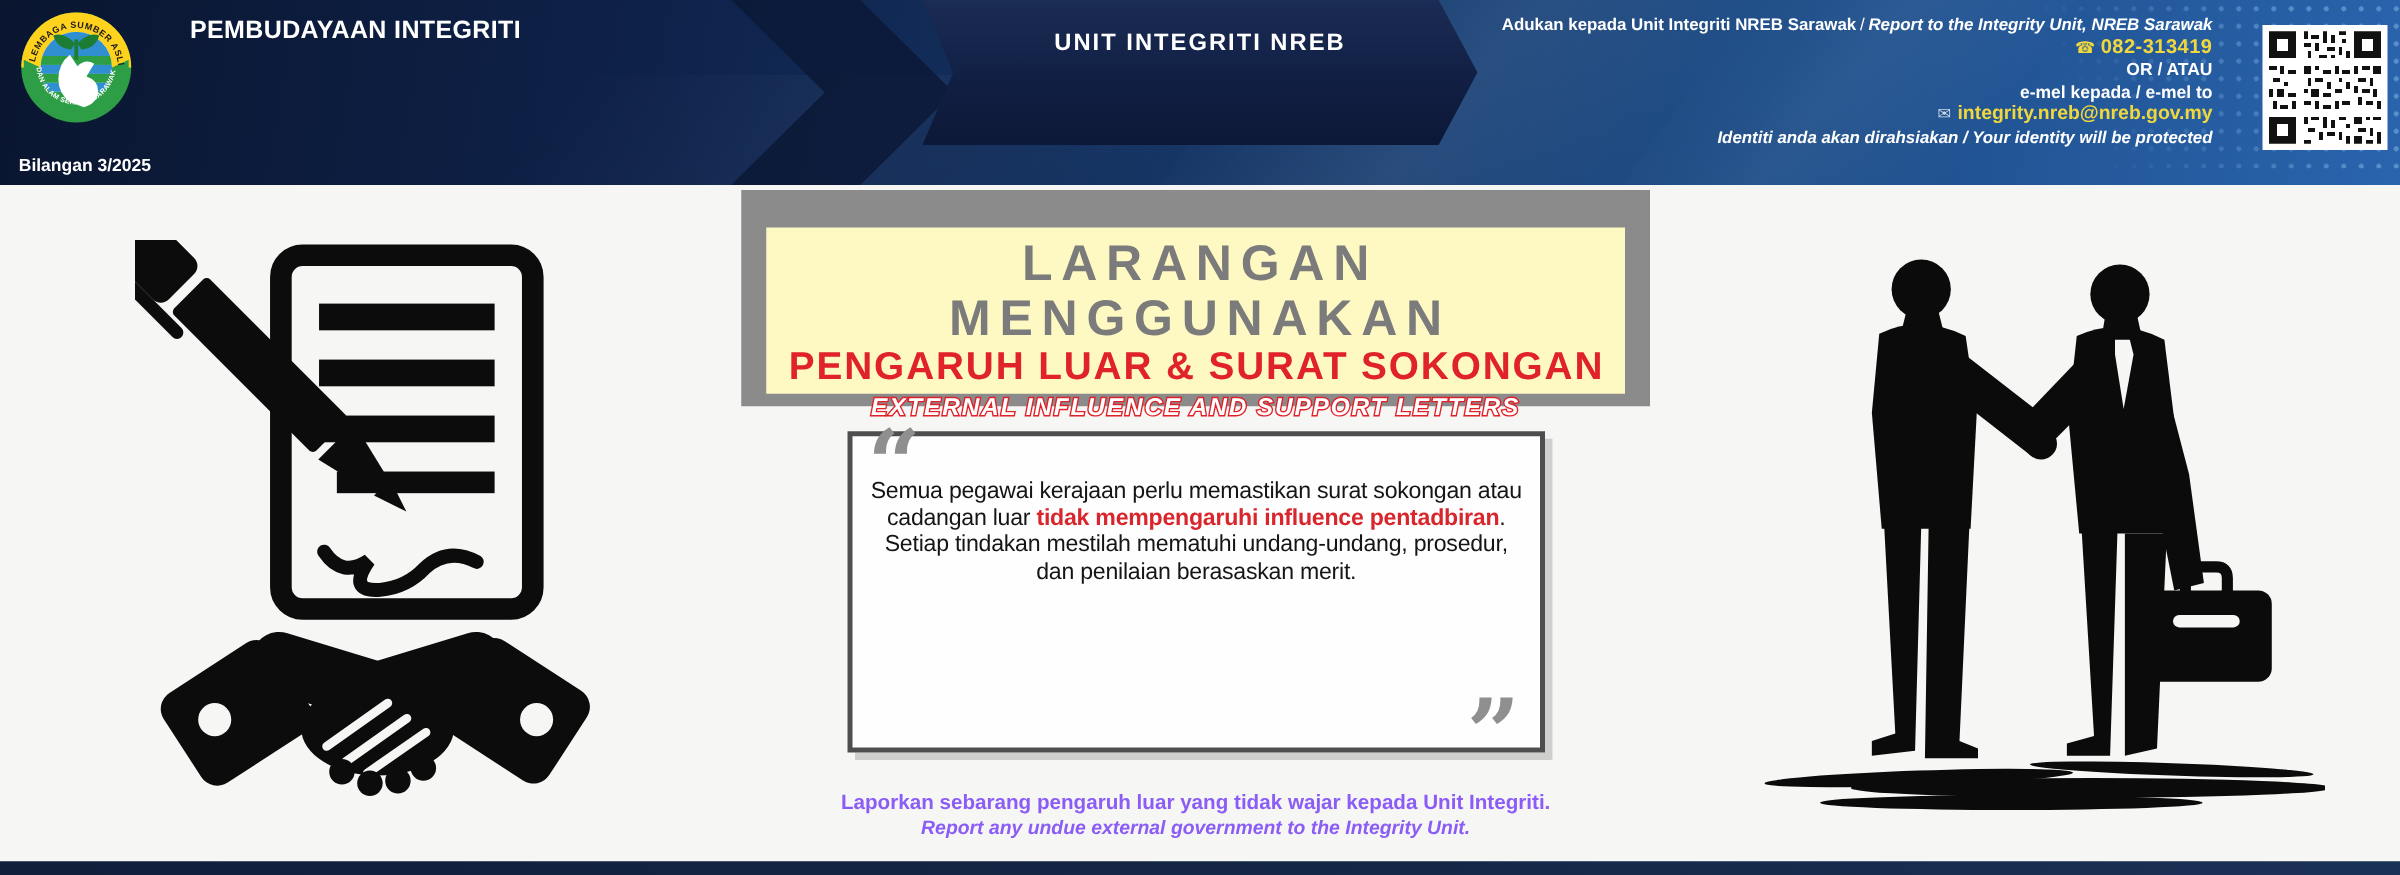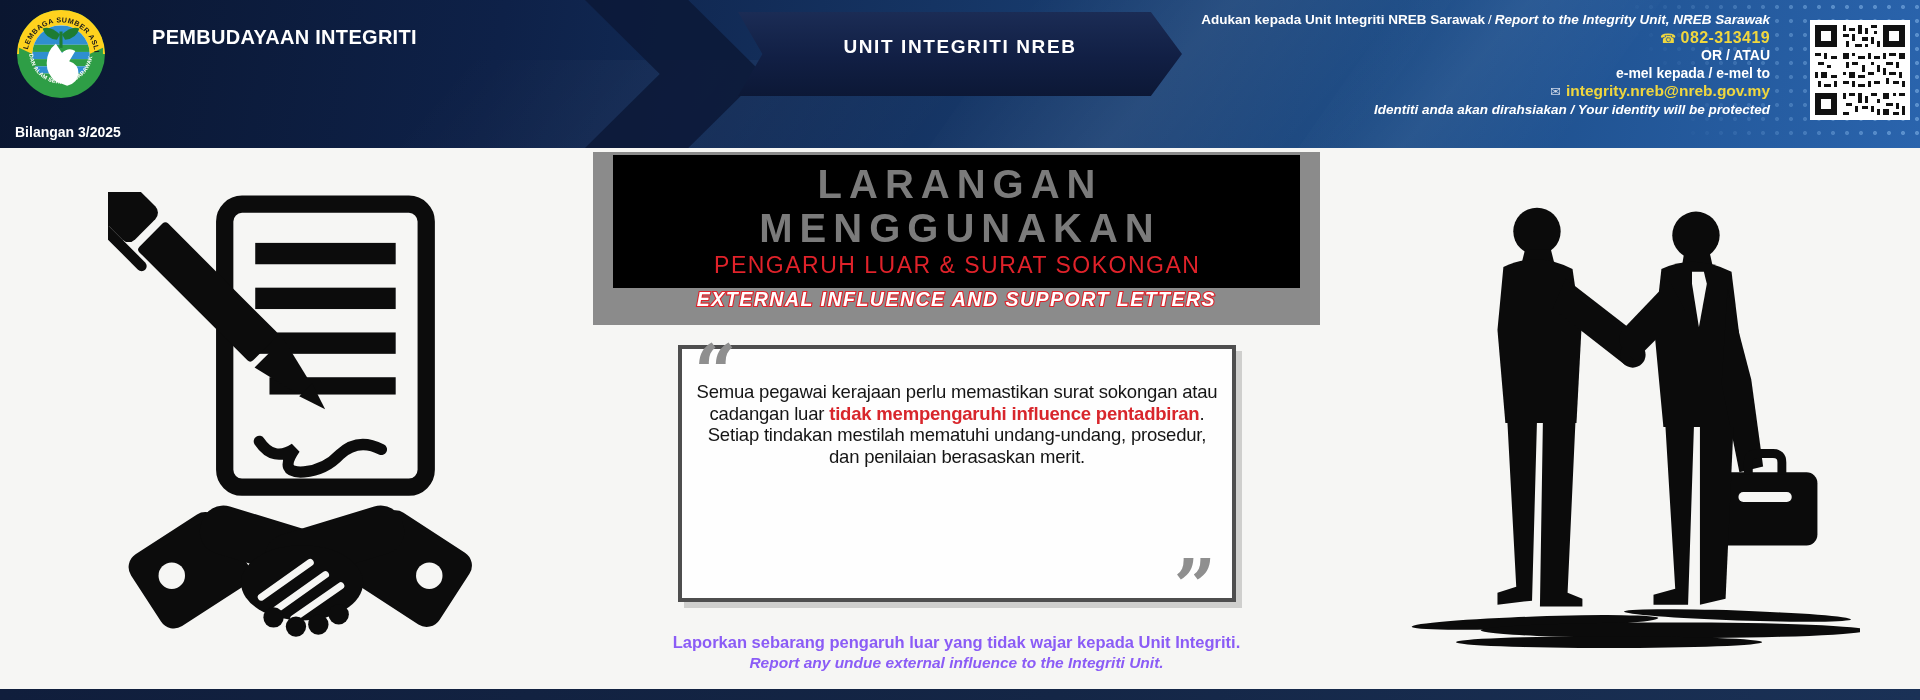--- a/index.html
+++ b/index.html
@@ -14,28 +14,28 @@
   .streak.s1 { left:980px; top:0; width:420px; height:148px; }
   .streak.s2 { left:1350px; top:0; width:260px; height:148px; opacity:.8; }
   .streak.s3 { left:430px; top:60px; width:520px; height:88px; opacity:.5; }
   .dots { position:absolute; right:0; top:0; width:430px; height:135px;
     background-image:radial-gradient(circle, rgba(150,198,245,.45) 1.8px, transparent 2.3px);
     background-size:14px 14px;
     -webkit-mask-image:linear-gradient(245deg,#000 18%,transparent 62%);
     mask-image:linear-gradient(245deg,#000 18%,transparent 62%); }
 
   .logo { position:absolute; left:16px; top:9px; width:90px; height:90px; }
-  .hdr-titles { position:absolute; left:152px; top:24px; color:#ffffff; }
+  .hdr-titles { position:absolute; left:152px; top:11px; color:#ffffff; }
   .hdr-line1 { font-size:20px; font-weight:700; letter-spacing:.3px; line-height:26px; }
   .hdr-line2 { font-size:20px; font-weight:700; letter-spacing:.2px; line-height:26px; }
   .issue { position:absolute; left:15px; top:124px; color:#ffffff; font-size:14px; font-weight:700; }
 
   .chev-deco { position:absolute; left:585px; top:0; width:178px; height:148px; background:#0c1a39;
     clip-path:polygon(0 0,58% 0,100% 50%,58% 100%,0 100%,42% 50%); opacity:.9; }
-  .banner { position:absolute; left:738px; top:12px; width:444px; height:84px;
+  .banner { position:absolute; left:738px; top:0; width:444px; height:116px;
     background:linear-gradient(180deg,#1b2c55 0%,#111f44 55%,#0c1836 100%);
     clip-path:polygon(0 0,93% 0,100% 50%,93% 100%,0 100%,5.5% 50%);
     display:flex; align-items:flex-start; justify-content:center; }
   .banner-title { margin-top:24px; color:#ffffff; font-size:19px; font-weight:700; letter-spacing:1.6px; }
 
   .contact { position:absolute; right:150px; top:11px; text-align:right; color:#ffffff; line-height:17.5px; }
   .c-line1 { font-size:13.5px; font-weight:700; }
   .c-line1 .it { font-style:italic; }
   .c-sep { font-weight:400; padding:0 3px; }
   .c-phone { font-size:16px; font-weight:700; color:#f0d73e; letter-spacing:.4px; }
@@ -49,23 +49,23 @@
   .qr-wrap { position:absolute; right:10px; top:20px; width:100px; height:100px; background:#ffffff; padding:5px; }
   .qr-wrap svg { width:90px; height:90px; display:block; }
 
   
   .main { position:absolute; left:0; top:148px; width:1920px; height:541px; background:#f6f6f4; }
 
   .illus-left { position:absolute; left:108px; top:44px; width:382px; height:458px; }
   .illus-right { position:absolute; left:1368px; top:32px; width:492px; height:474px; }
 
   .title-block { position:absolute; left:593px; top:4px; width:727px; height:173px; background:#8b8b8b; text-align:center; }
-  .title-inner { margin:3px 20px 0 20px; background:#000000; padding:7px 4px 9px 4px; }
+  .title-inner { margin:30px 20px 0 20px; background:#fef9c3; padding:7px 4px 9px 4px; }
   .t-my1 { font-size:40px; line-height:44px; font-weight:700; color:#7b7b7b; letter-spacing:7px; padding-left:7px; }
-  .t-my2 { font-size:23px; line-height:27px; font-weight:400; color:#e0222a; letter-spacing:1.5px; padding-left:1.5px; margin-top:2px; }
+  .t-my2 { font-size:31px; line-height:27px; font-weight:700; color:#e0222a; letter-spacing:1.5px; padding-left:1.5px; margin-top:2px; }
   .t-en1 { margin-top:8px; font-size:27px; line-height:31px; font-weight:700; font-style:italic; color:#ffffff; letter-spacing:9px; padding-left:9px; }
   .t-en2 { font-size:19.5px; line-height:23px; font-weight:700; font-style:italic; color:#ffffff; letter-spacing:1.5px;
     -webkit-text-stroke:2.2px #e0222a; paint-order:stroke fill;
     text-shadow:0 0 1px #e0222a; }
 
   .quote-box { position:absolute; left:678px; top:197px; width:558px; height:257px; background:#fefefe;
     border:4px solid #4e4e4e; box-shadow:6px 6px 0 0 #cfcfcd; }
   .q-open { position:absolute; left:12px; top:-14px; font-family:"DejaVu Serif", serif; font-size:74px; font-weight:700; color:#8f8f8f; line-height:1; }
   .q-close { position:absolute; right:16px; bottom:-26px; font-family:"DejaVu Serif", serif; font-size:74px; font-weight:700; color:#8f8f8f; line-height:1; }
   .q-my { margin:32px auto 0 auto; width:522px; text-align:center; font-size:18.5px; line-height:21.5px; color:#151515; letter-spacing:-.2px; }
@@ -217,21 +217,21 @@
     </div>
 
     <div class="quote-box">
       <div class="q-open">“</div>
       <p class="q-my"><span>Semua pegawai kerajaan perlu memastikan surat sokongan atau cadangan luar </span><span class="hl">tidak mempengaruhi influence pentadbiran</span><span>. Setiap tindakan mestilah mematuhi undang-undang, prosedur, dan penilaian berasaskan merit.</span></p>
       <div class="q-close">”</div>
     </div>
 
     <div class="footer-note">
       <div class="f-my">Laporkan sebarang pengaruh luar yang tidak wajar kepada Unit Integriti.</div>
-      <div class="f-en">Report any undue external influence to the Integriti Unit.</div>
+      <div class="f-en">Report any undue external government to the Integrity Unit.</div>
     </div>
 
     <svg class="illus-right" viewBox="0 0 460 480">
       <g fill="#0b0b0b">
         <ellipse cx="150" cy="448" rx="125" ry="6" transform="rotate(-2 150 448)"></ellipse>
         <ellipse cx="290" cy="456" rx="195" ry="8"></ellipse>
         <ellipse cx="355" cy="441" rx="115" ry="5" transform="rotate(2 355 441)"></ellipse>
         <ellipse cx="225" cy="468" rx="155" ry="6"></ellipse>
 
         <circle cx="152" cy="52" r="24"></circle>

